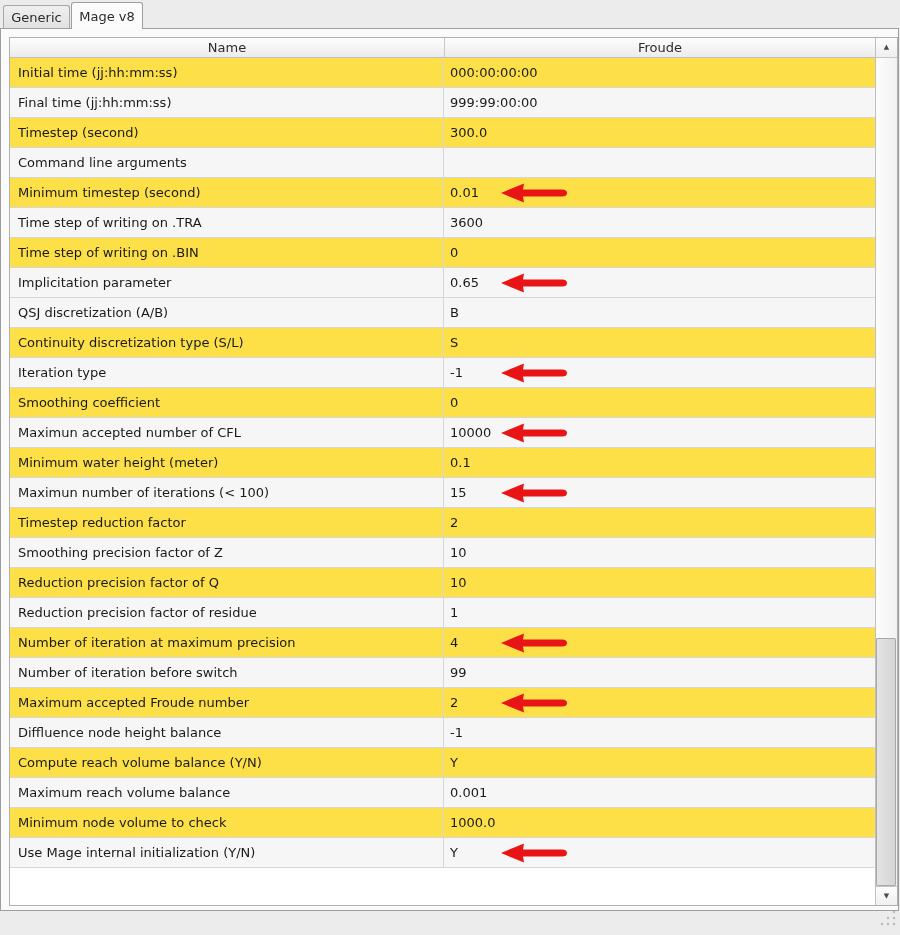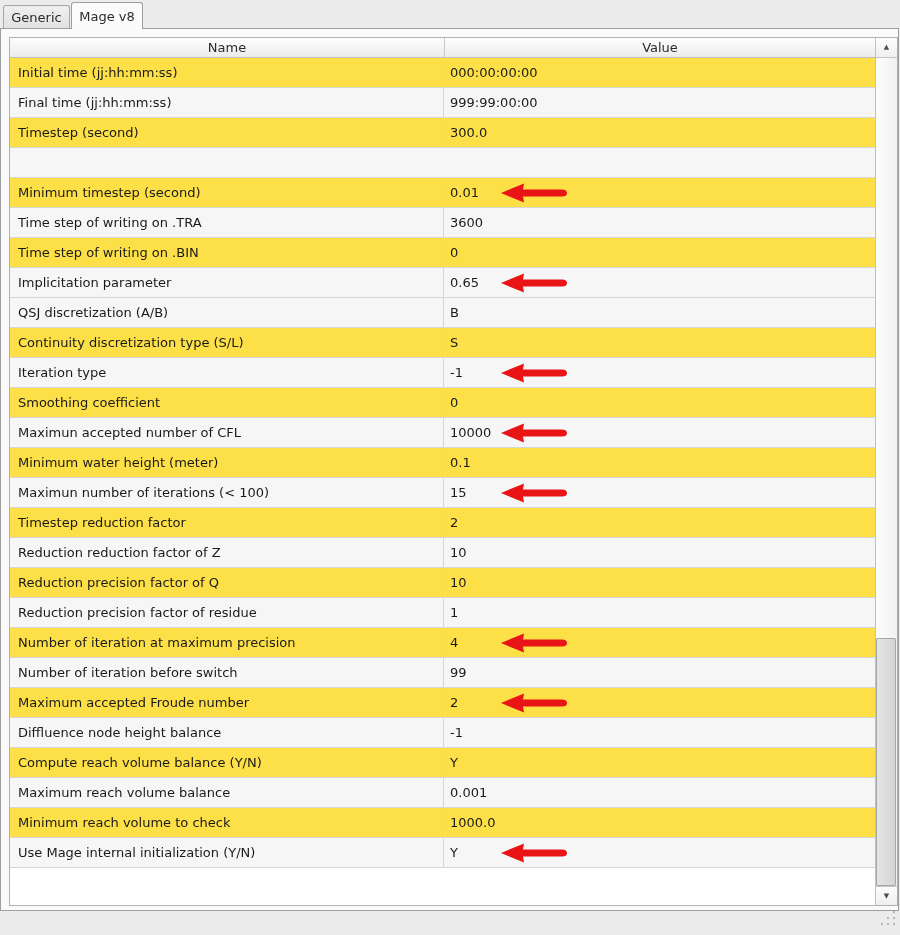--- a/index.html
+++ b/index.html
@@ -93,21 +93,21 @@
       <span>Mage v8</span>
     </div>
   </div>
 
   <div class="panel">
     <div class="table-frame">
 
       <div class="table-left">
         <div class="header-row">
           <div class="hcell hcell-name">Name</div>
-          <div class="hcell hcell-value">Value</div>
+          <div class="hcell hcell-value">Froude</div>
         </div>
         <div class="tbody" id="table-body">
             <div class="trow odd">
     <div class="tcell tcell-name">
       <span>Initial time (jj:hh:mm:ss)</span>
     </div>
     <div class="tcell tcell-value">
       <span>000:00:00:00</span>
 
     </div>
@@ -124,20 +124,23 @@
             <div class="trow odd">
     <div class="tcell tcell-name">
       <span>Timestep (second)</span>
     </div>
     <div class="tcell tcell-value">
       <span>300.0</span>
 
     </div>
   </div>
             <div class="trow even">
+    <div class="tcell tcell-name">
+      <span>Command line arguments</span>
+    </div>
     <div class="tcell tcell-value">
       <span></span>
 
     </div>
   </div>
             <div class="trow odd">
     <div class="tcell tcell-name">
       <span>Minimum timestep (second)</span>
     </div>
     <div class="tcell tcell-value">
@@ -249,21 +252,21 @@
     <div class="tcell tcell-name">
       <span>Timestep reduction factor</span>
     </div>
     <div class="tcell tcell-value">
       <span>2</span>
 
     </div>
   </div>
             <div class="trow even">
     <div class="tcell tcell-name">
-      <span>Reduction reduction factor of Z</span>
+      <span>Smoothing precision factor of Z</span>
     </div>
     <div class="tcell tcell-value">
       <span>10</span>
 
     </div>
   </div>
             <div class="trow odd">
     <div class="tcell tcell-name">
       <span>Reduction precision factor of Q</span>
     </div>
@@ -334,21 +337,21 @@
     <div class="tcell tcell-name">
       <span>Maximum reach volume balance</span>
     </div>
     <div class="tcell tcell-value">
       <span>0.001</span>
 
     </div>
   </div>
             <div class="trow odd">
     <div class="tcell tcell-name">
-      <span>Minimum reach volume to check</span>
+      <span>Minimum node volume to check</span>
     </div>
     <div class="tcell tcell-value">
       <span>1000.0</span>
 
     </div>
   </div>
             <div class="trow even">
     <div class="tcell tcell-name">
       <span>Use Mage internal initialization (Y/N)</span>
     </div>

